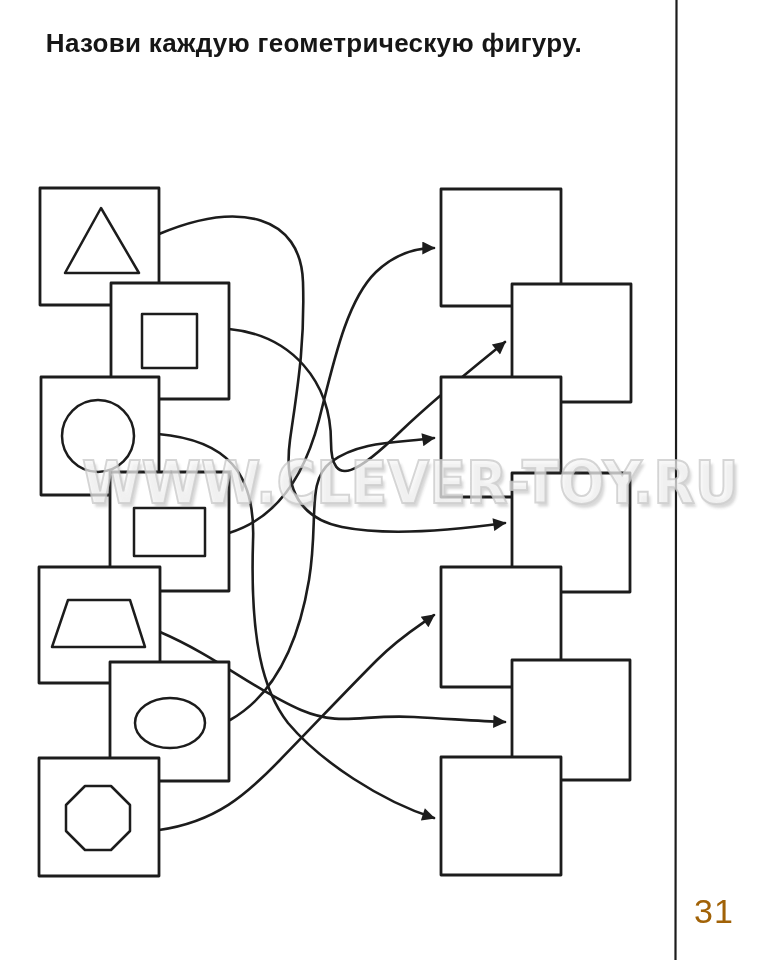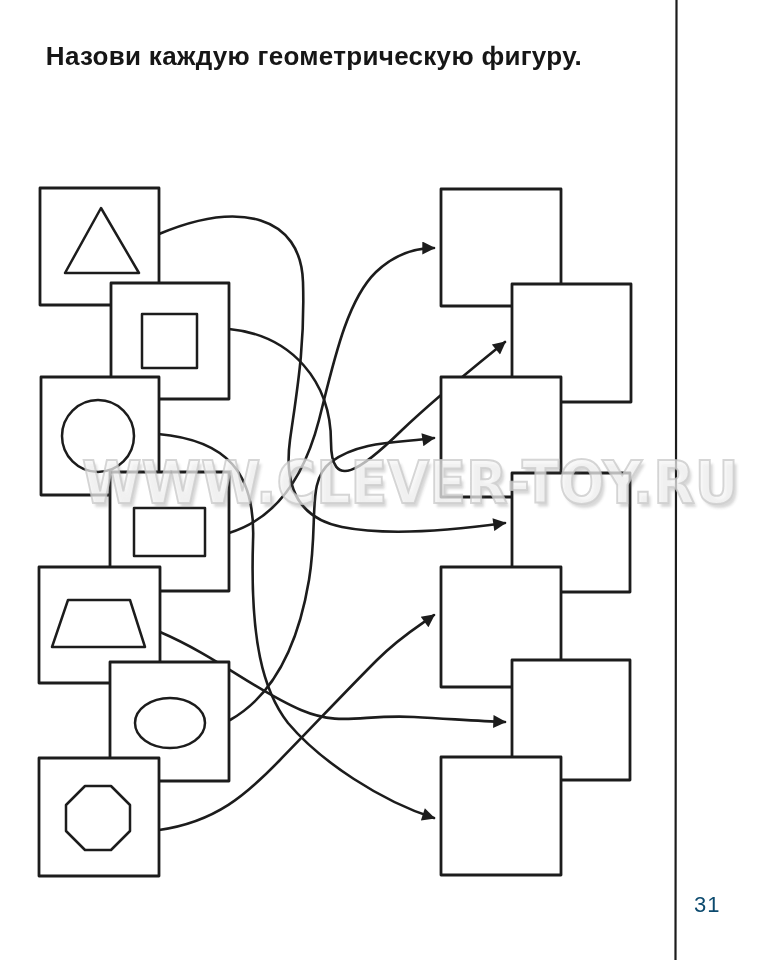--- a/index.html
+++ b/index.html
@@ -15,21 +15,21 @@
     position: absolute;
     left: 0;
     width: 628px;
     text-align: center;
     color: #161616;
     font-size: 26px;
     font-weight: 600;
     letter-spacing: 0.3px;
     white-space: nowrap;
   }
-  .title-line.l1 { top: 41px; }
+  .title-line.l1 { top: 28px; }
   .title-line.l2 { top: 94px; }
   .artwork {
     position: absolute;
     left: 0; top: 0;
   }
   .watermark {
     position: absolute;
     left: 82px;
     top: 449px;
     width: 615px;
@@ -44,23 +44,23 @@
     color: rgba(246,246,246,0.78);
     -webkit-text-stroke: 2px rgba(201,201,201,0.85);
     text-shadow: 3px 4px 3px rgba(110,110,110,0.30);
     opacity: 0.9;
     pointer-events: none;
   }
   .page-number {
     position: absolute;
     left: 694px;
     top: 892px;
-    font-size: 22px;
+    font-size: 34px;
     font-weight: 400;
-    color: #0c4a6e;
+    color: #a16207;
     letter-spacing: 1px;
   }
 </style>
 </head>
 <body>
 
 <div class="page">
 
   <div class="title-line l1">Назови каждую геометрическую фигуру.</div>
 

